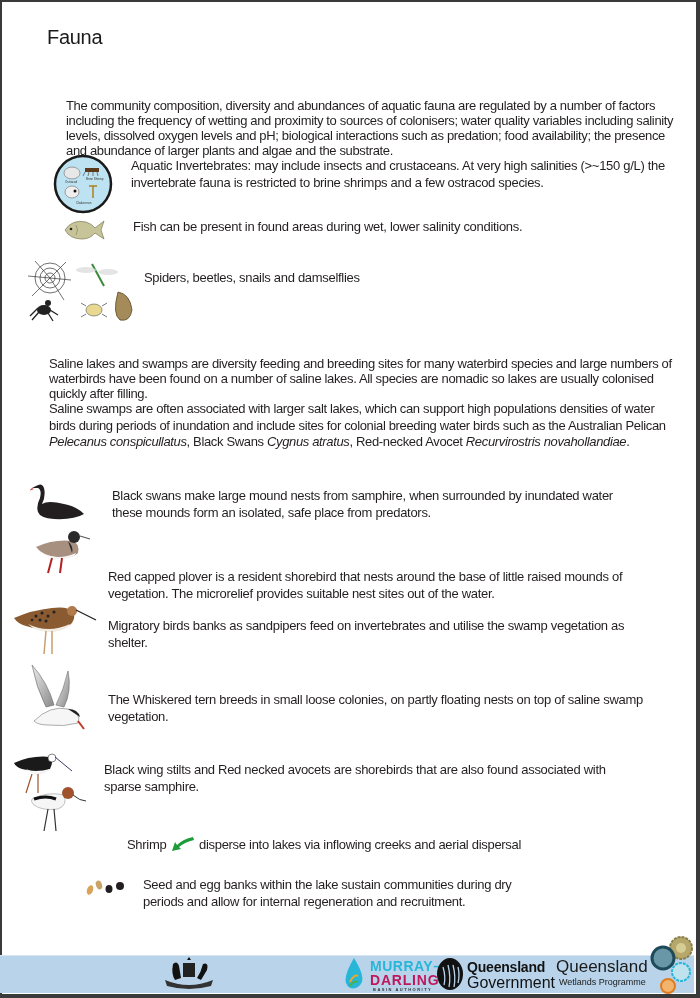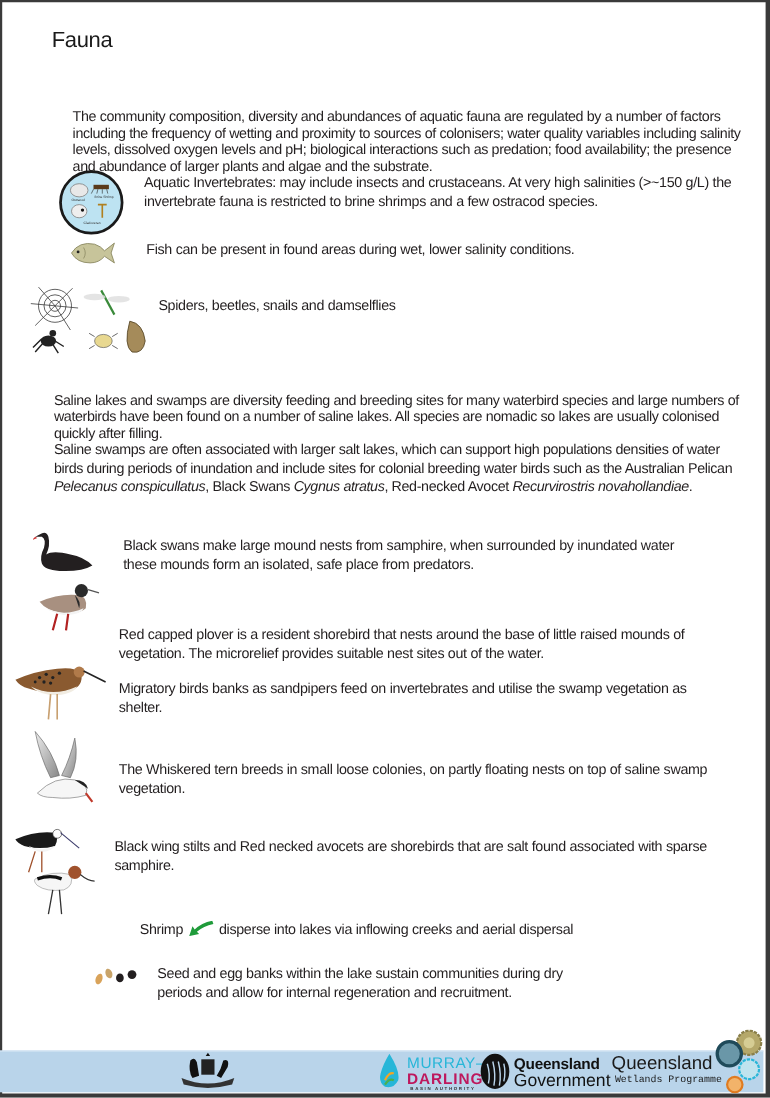--- a/index.html
+++ b/index.html
@@ -30,27 +30,27 @@
   }
   .icon { position: absolute; }
   .footer {
     position: absolute; left: 0; top: 955px; width: 694px; height: 37px;
     background: #b9d4ea; border-top: 1px solid #d6e6f3;
   }
   .f-text {
     position: absolute; font-family: "Liberation Serif", serif; font-weight: bold;
     font-size: 16px; color: #1a1a1a; top: 1004px; margin-top: 31px;
   }
-  .md1 { position: absolute; left: 370px; top: 958px; font-size: 14px; font-weight: normal; color: #27b6d8; letter-spacing: 0.5px; }
+  .md1 { position: absolute; left: 370px; top: 958px; font-size: 14px; font-weight: bold; color: #27b6d8; letter-spacing: 0.5px; }
   .md2 { position: absolute; left: 370px; top: 972px; font-size: 14px; font-weight: bold; color: #be185d; letter-spacing: 0.8px; }
   .md3 { position: absolute; left: 373px; top: 987px; font-size: 4px; font-weight: bold; color: #333; letter-spacing: 1.5px; }
   .qg1 { position: absolute; left: 467px; top: 959px; font-size: 14px; font-weight: bold; color: #111; letter-spacing: -0.2px; }
   .qg2 { position: absolute; left: 467px; top: 974px; font-size: 16px; color: #111; }
   .qw1 { position: absolute; left: 556px; top: 957px; font-size: 17px; color: #1a1a1a; font-family: "Liberation Sans", sans-serif; }
-  .qw2 { position: absolute; left: 559px; top: 977px; font-size: 9px; color: #1a1a1a; font-family: Liberation Mono, monospace; }
+  .qw2 { position: absolute; left: 559px; top: 977px; font-size: 9px; color: #1a1a1a; font-family: Liberation Sans, sans-serif; }
 </style>
 </head>
 <body>
 
 <div class="page"></div>
 
 <div class="title">Fauna</div>
 
 <p class="para" style="left:54px; top:86px; width:610px;">The community composition, diversity and abundances of aquatic fauna are regulated by a number of factors including the frequency of wetting and proximity to sources of colonisers; water quality variables including salinity levels, dissolved oxygen levels and pH;  biological interactions such as predation; food availability; the presence and abundance of larger plants and algae  and the substrate.</p>
 
@@ -151,21 +151,21 @@
   <path d="M14 18 Q26 24 38 18 Q36 22 26 24 Q18 22 14 18 Z" fill="#f4f4f4"></path>
   <circle cx="40" cy="7" r="4" fill="#fff" stroke="#333" stroke-width="0.6"></circle>
   <path d="M43 6 L60 20" stroke="#3a3a6a" stroke-width="1"></path>
   <path d="M20 23 L14 42 M26 23 L26 42" stroke="#a0522d" stroke-width="1.2"></path>
   <path d="M20 48 Q36 40 52 44 Q56 54 46 58 Q30 60 22 54 Q18 50 20 48 Z" fill="#f6f6f6" stroke="#888" stroke-width="0.5"></path>
   <path d="M22 48 Q34 44 44 48" stroke="#111" stroke-width="3" fill="none"></path>
   <circle cx="56" cy="42" r="6" fill="#a0522d"></circle>
   <path d="M61 44 Q68 50 74 50" stroke="#333" stroke-width="1" fill="none"></path>
   <path d="M36 58 L32 80 M42 58 L44 80" stroke="#333" stroke-width="1.2"></path>
 </svg>
-<div class="row-text" style="left:104px; top:761px; width:540px;">Black wing stilts and Red necked avocets are shorebirds that are salt found associated with sparse samphire.</div>
+<div class="row-text" style="left:104px; top:761px; width:540px;">Black wing stilts and Red necked avocets are shorebirds that are also found associated with sparse samphire.</div>
 
 <div class="row-text" style="left:127px; top:836px; width:520px; white-space:nowrap;">
   <span>Shrimp</span>
   <svg width="24" height="14" viewBox="0 0 24 14" style="vertical-align:-2px; margin:0 1px;">
     <path d="M22 0 Q12 2 6 8 L4 5 L1 14 L10 12 L8 10 Q14 5 23 3 Z" fill="#1f9b3a"></path>
   </svg>
   <span>disperse into lakes via inflowing creeks and aerial dispersal</span>
 </div>
 
 <svg class="icon" style="left:84px; top:878px;" width="44" height="20" viewBox="0 0 44 20">

